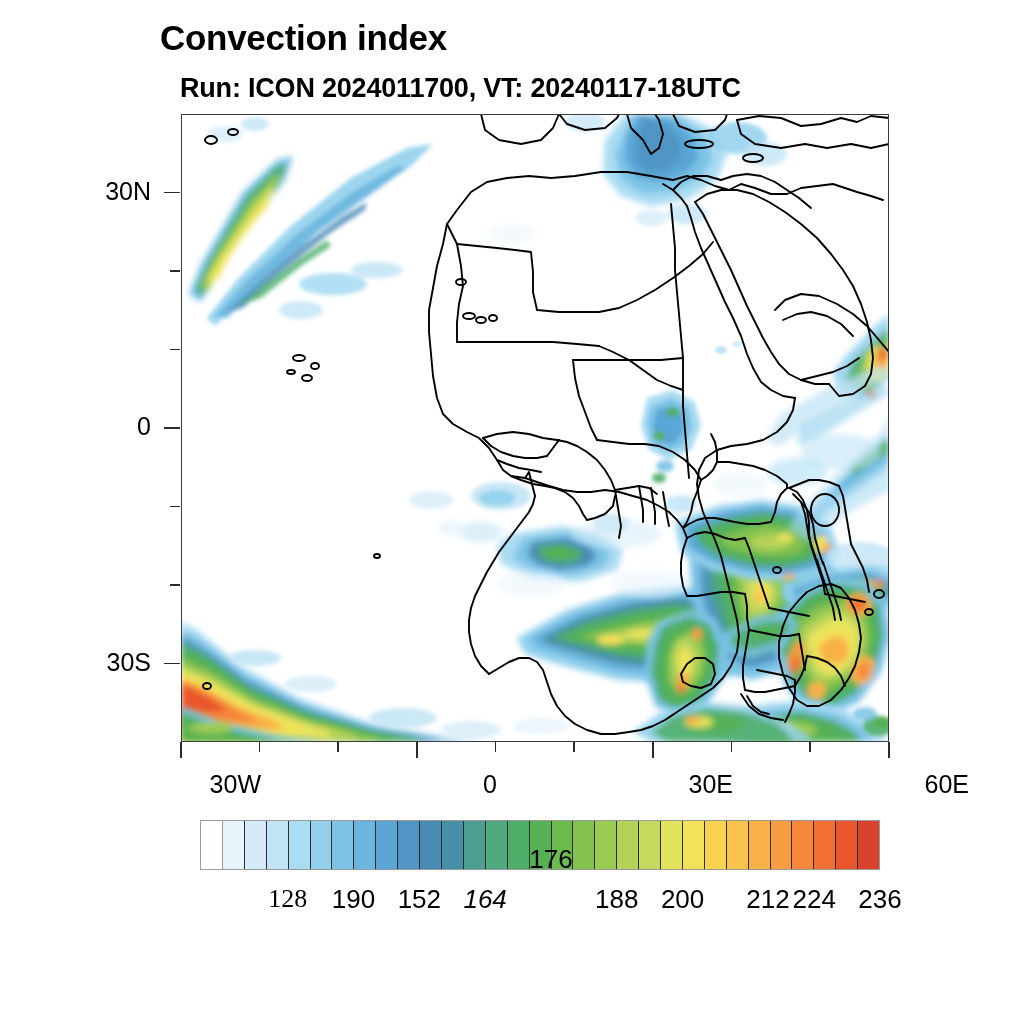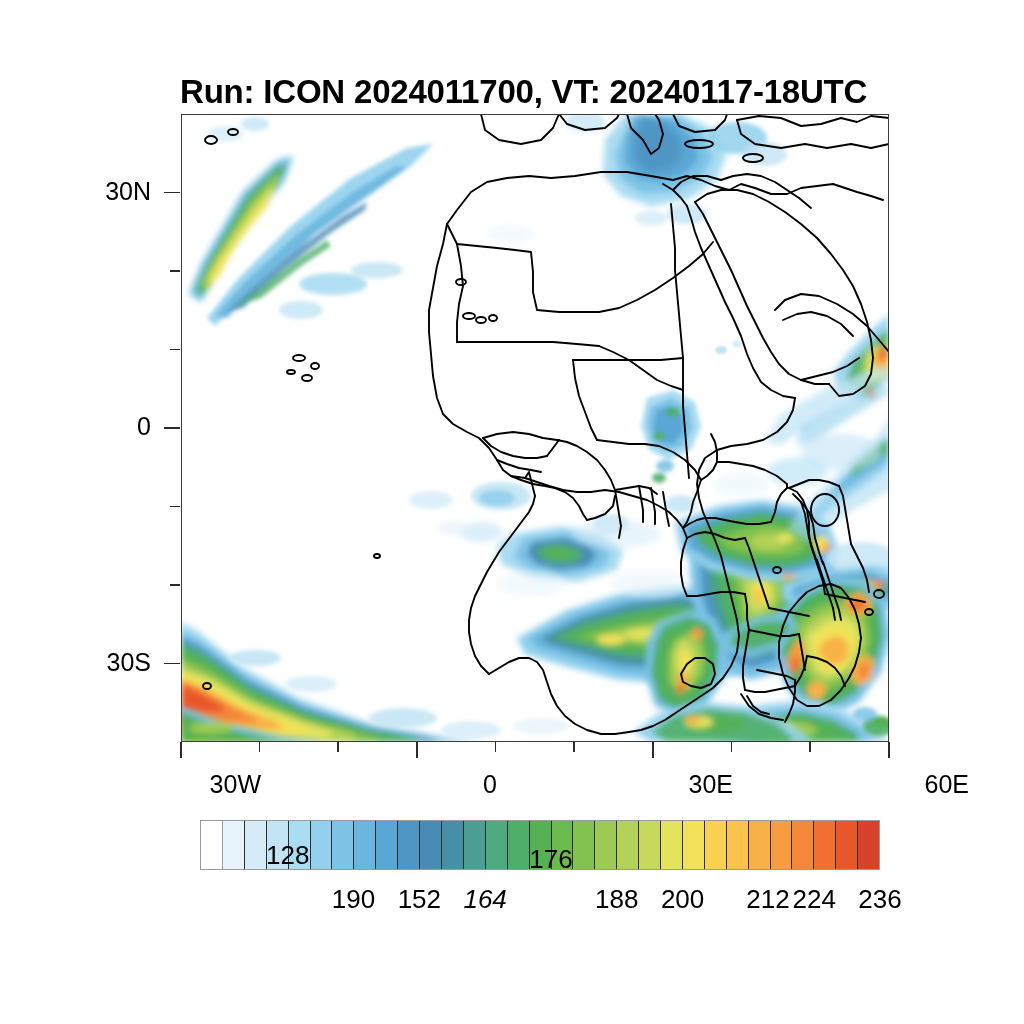--- a/index.html
+++ b/index.html
@@ -2,21 +2,21 @@
 <html><head>
 <meta charset="utf-8">
 <style>
   html,body{margin:0;padding:0;background:#ffffff;}
   body{width:1024px;height:1024px;overflow:hidden;
        font-family:"Liberation Sans",sans-serif;color:#000;}
   #root{position:relative;width:1024px;height:1024px;}
 
   .ttl{position:absolute;font-weight:bold;white-space:nowrap;}
   #title-main{left:160px;top:18px;font-size:35px;letter-spacing:-0.3px;}
-  #title-sub{left:180px;top:73px;font-size:33px;letter-spacing:-0.2px;}
+  #title-sub{left:180px;top:73px;font-size:27px;letter-spacing:-0.2px;}
 
   #map-area{position:absolute;left:181px;top:114px;width:708px;height:628px;
             background:#fff;}
   #map-area svg{display:block;}
   #map-frame{position:absolute;left:181px;top:114px;width:708px;height:628px;
              border:1.6px solid #3c3c3c;box-sizing:border-box;pointer-events:none;}
 
   .tick{position:absolute;background:#2b2b2b;}
   .tk-y{width:16px;height:1.6px;}
   .tk-y.minor{width:10px;}
@@ -34,20 +34,21 @@
   #cbar .cell:last-child{border-right:none;}
   #cbar .cell.first{border-right:1px solid #9a9a9a;}
 
   .cblab{position:absolute;font-size:26px;text-align:center;white-space:nowrap;}
 </style>
 </head>
 <body>
 
 <div id="root">
 
+  <div class="ttl" id="title-main">Convection index</div>
   <div class="ttl" id="title-sub">Run: ICON 2024011700,  VT: 20240117-18UTC</div>
 
   <div id="map-area">
     <svg id="map-svg" width="708" height="628" viewBox="0 0 708 628">
       <defs>
         <clipPath id="mapclip">
             <rect x="0" y="0" width="708" height="628"></rect>
           </clipPath>
         <filter id="soft" x="-25%" y="-25%" width="150%" height="150%">
           <feGaussianBlur stdDeviation="2.1"></feGaussianBlur>
@@ -500,21 +501,21 @@
       <div class="cell" style="background: rgb(249, 210, 81);"></div>
       <div class="cell" style="background: rgb(250, 196, 76);"></div>
       <div class="cell" style="background: rgb(248, 177, 71);"></div>
       <div class="cell" style="background: rgb(247, 156, 64);"></div>
       <div class="cell" style="background: rgb(245, 135, 58);"></div>
       <div class="cell" style="background: rgb(241, 111, 51);"></div>
       <div class="cell" style="background: rgb(233, 86, 44);"></div>
       <div class="cell" style="background: rgb(216, 65, 42);"></div>
     </div>
   <div id="cbar-labels">
-      <div class="cblab" style="left: 227.742px; width: 120px; top: 840px;">128</div>
+      <div class="cblab" style="left: 227.742px; width: 120px; top: 884px; font-family: Liberation Serif, serif;">128</div>
       <div class="cblab" style="left: 293.548px; width: 120px; top: 884px;">190</div>
       <div class="cblab" style="left: 359.355px; width: 120px; top: 884px;">152</div>
       <div class="cblab" style="left: 425.161px; width: 120px; top: 884px; font-style: italic;">164</div>
       <div class="cblab" style="left: 490.968px; width: 120px; top: 844px;">176</div>
       <div class="cblab" style="left: 556.774px; width: 120px; top: 884px;">188</div>
       <div class="cblab" style="left: 622.581px; width: 120px; top: 884px;">200</div>
       <div class="cblab" style="left: 708px; width: 120px; top: 884px; text-align: center;">212</div>
       <div class="cblab" style="left: 754.194px; width: 120px; top: 884px;">224</div>
       <div class="cblab" style="left: 820px; width: 120px; top: 884px;">236</div>
     </div>

